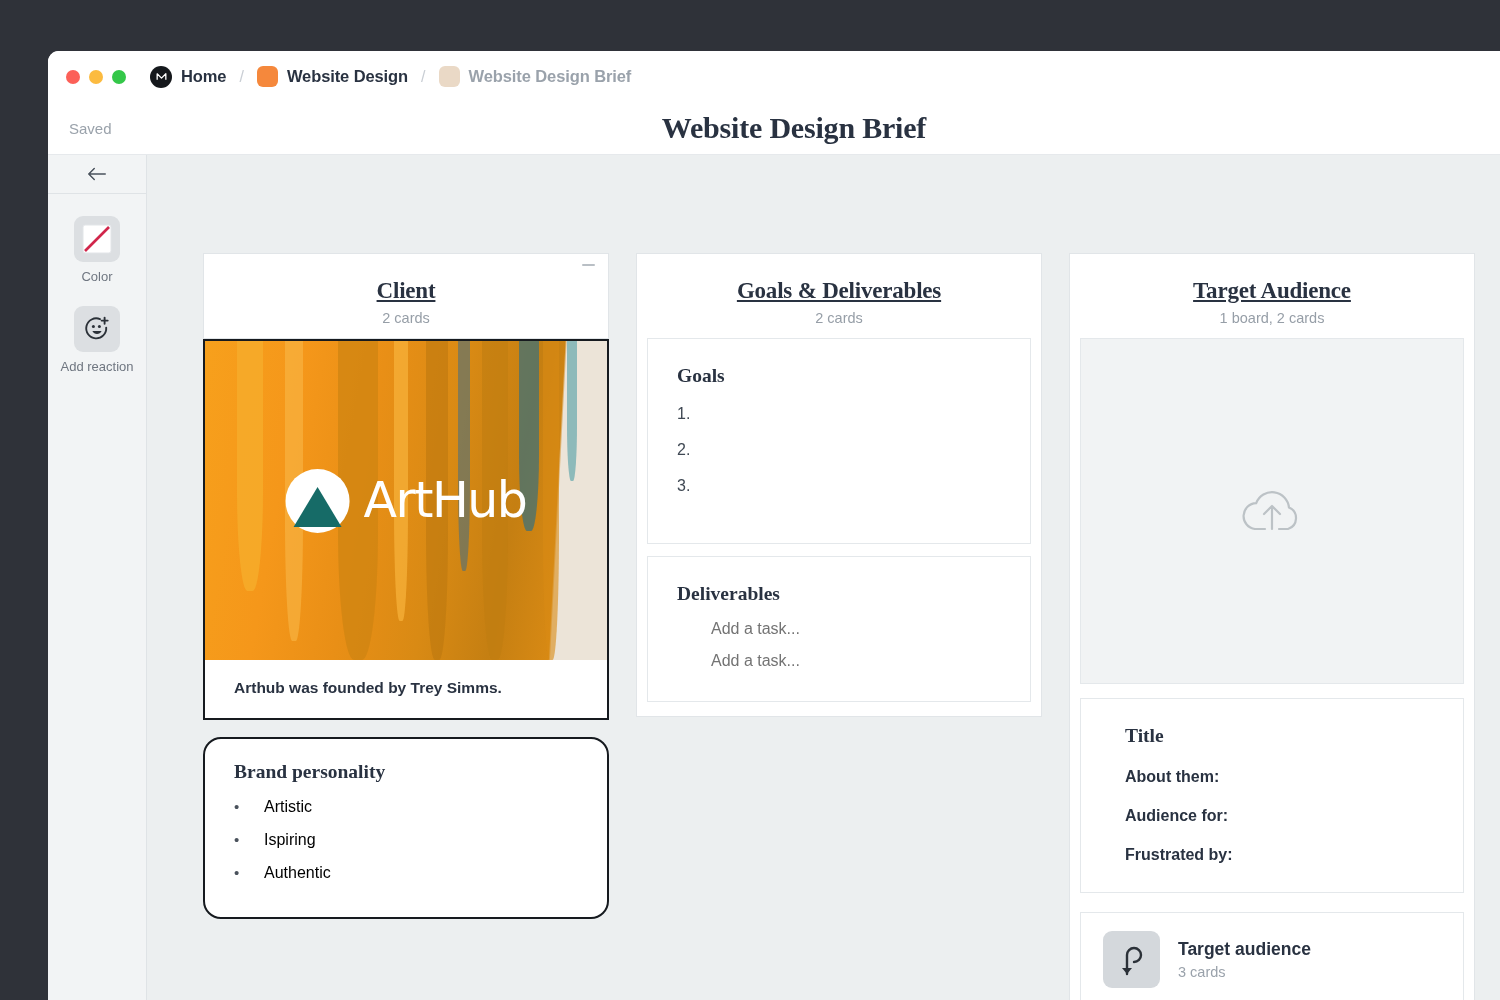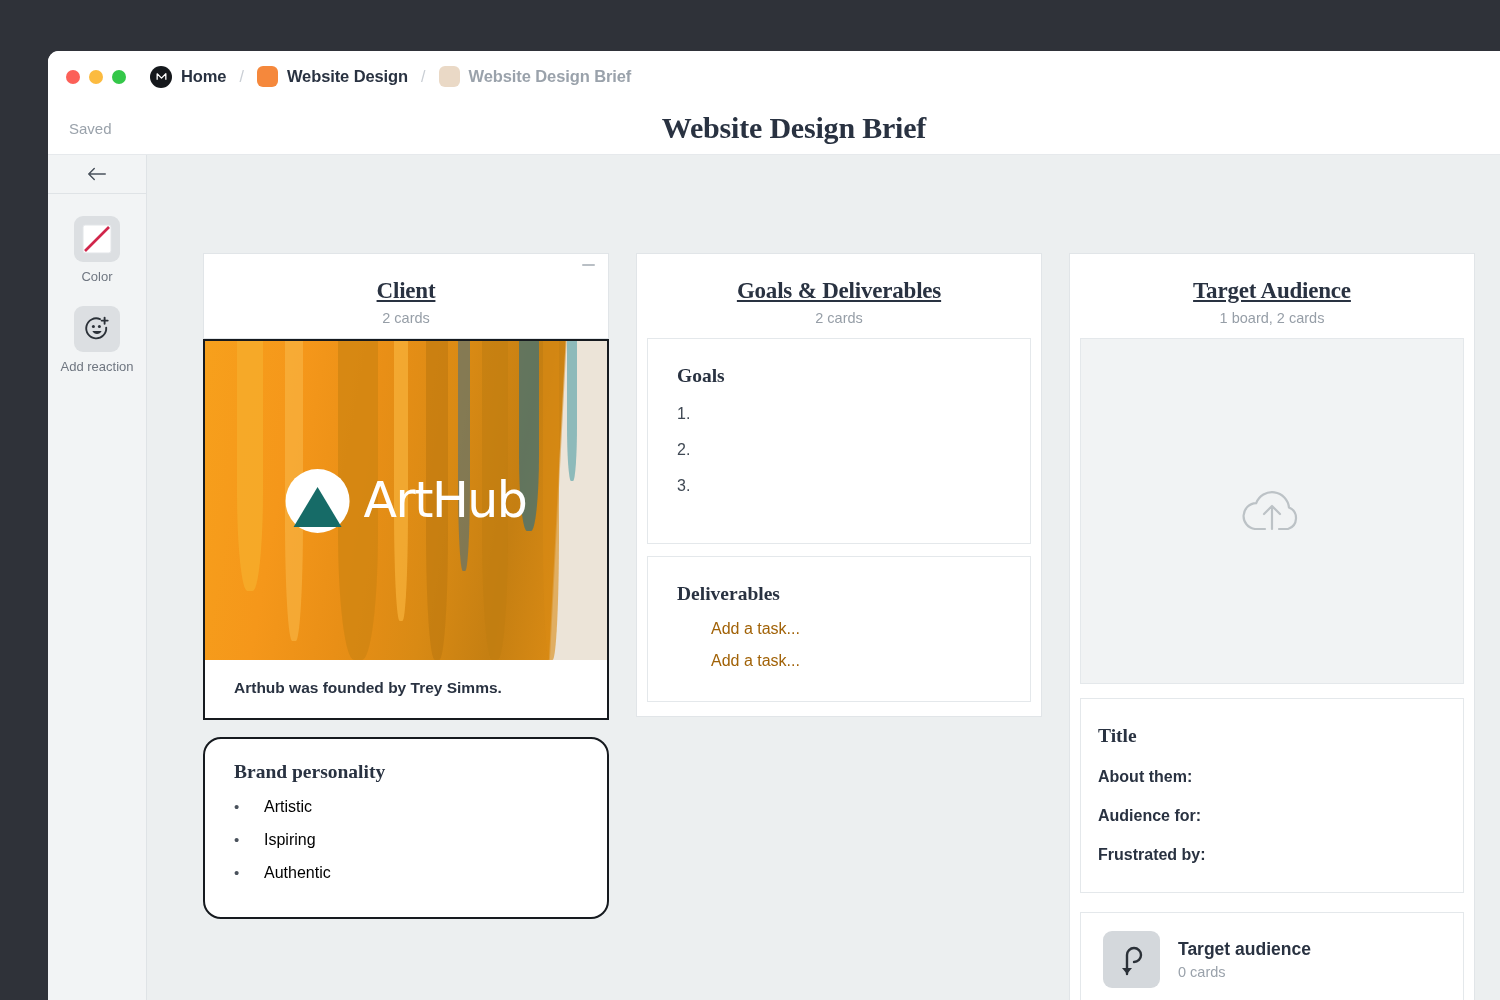--- a/index.html
+++ b/index.html
@@ -172,29 +172,29 @@
     padding: 26px 29px 30px; margin-top: 12px;
   }
   .num-row { font-size: 16px; color: #3f4853; margin: 18px 0; }
   .goals-title { margin-bottom: 8px; }
 
   .task-row { display: flex; align-items: center; gap: 14px; margin: 12px 0 0; }
   .checkbox {
     width: 20px; height: 20px; border: 2px solid #2c3views; border-radius: 4px;
     border-color: #2b3138; flex: 0 0 20px;
   }
-  .task-placeholder { font-size: 16px; color: #a16207; }
+  .task-placeholder { font-size: 16px; color: #737373; }
 
   
   .upload {
     margin-top: 12px; height: 346px;
     background: #f1f3f4; border: 1px solid #e4e8eb;
     display: flex; align-items: center; justify-content: center;
   }
-  .title-card { margin-top: 14px; padding: 26px 17px 28px; }
+  .title-card { margin-top: 14px; padding: 26px 44px 28px; }
   .field-row {
     font-size: 16px; font-weight: bold; color: #293241; margin-top: 21px;
   }
   .board-item {
     margin-top: 19px; background: #ffffff; border: 1px solid #e4e8eb;
     padding: 18px 22px; display: flex; align-items: center; gap: 18px;
   }
   .board-icon {
     width: 57px; height: 57px; border-radius: 9px; background: #d4d8dc;
     display: flex; align-items: center; justify-content: center; flex: 0 0 57px;
@@ -379,21 +379,21 @@
 
               <div class="board-item">
                 <span class="board-icon">
                   <svg width="26" height="32" viewBox="0 0 26 32" fill="none">
                     <path d="M8 30V11a7 7 0 1 1 7 7" stroke="#2b3138" stroke-width="2.4" stroke-linecap="round" stroke-linejoin="round"></path>
                     <path d="M3 24l5 6 5-6" fill="#2b3138"></path>
                   </svg>
                 </span>
                 <span>
                   <span class="board-name" style="display:block">Target audience</span>
-                  <span class="board-cards" style="display:block">0 cards</span>
+                  <span class="board-cards" style="display:block">3 cards</span>
                 </span>
               </div>
             </div>
           </div>
 
         </div>
       </div>
     </div>
   </div>
 </div>

